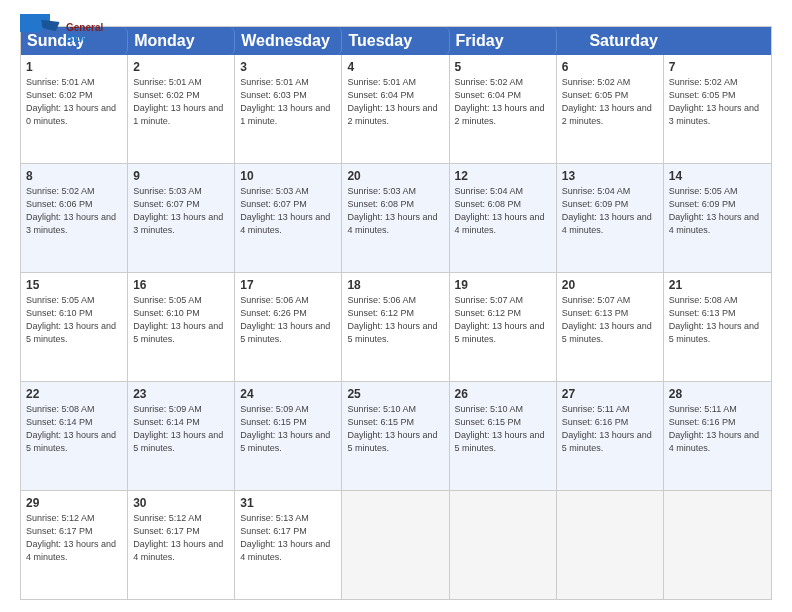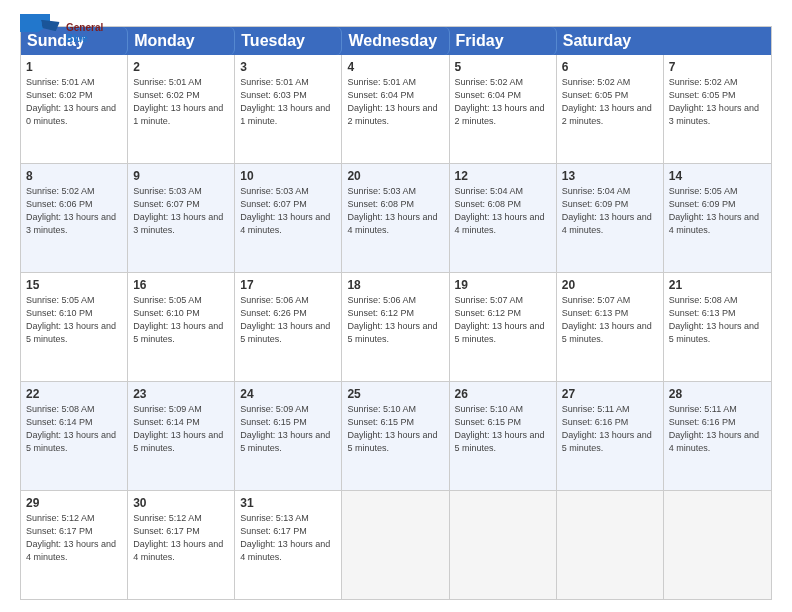--- a/index.html
+++ b/index.html
@@ -50,21 +50,21 @@
     }
     .cal-header-cell {
       color: #fff;
       font-weight: bold;
       font-size: 16px;
       padding: 5px 6px;
       text-align: left;
       border-right: 1px solid #5588d0;
       border-radius: 6px;
     }
-    .cal-header-cell:last-child { border-right: none; }
+    .cal-header-cell:last-child { border-right: none; text-align: right; }
     .cal-body {
       flex: 1;
       display: flex;
       flex-direction: column;
     }
     .cal-row {
       display: grid;
       grid-template-columns: repeat(7, 1fr);
       flex: 1;
       border-top: 1px solid #ccc;
@@ -119,22 +119,22 @@
           <div style="font-size:10px;font-weight:bold;color:#2277cc;line-height:1.1;">Blue</div>
         </div>
       </div>
     </div>
   </div>
 
   <div class="calendar">
     <div class="cal-header">
       <div class="cal-header-cell">Sunday</div>
       <div class="cal-header-cell">Monday</div>
+      <div class="cal-header-cell">Wednesday</div>
       <div class="cal-header-cell">Tuesday</div>
-      <div class="cal-header-cell">Wednesday</div>
       <div class="cal-header-cell">Friday</div>
       <div class="cal-header-cell">Saturday</div>
     </div>
     <div class="cal-body" id="cal-body">
     <div class="cal-row">
           <div class="cal-cell"><span class="day-num">1</span><span class="info">Sunrise: 5:01 AM</span><br><span class="info">Sunset: 6:02 PM</span><br><span class="info">Daylight: 13 hours and 0 minutes.</span></div>
           <div class="cal-cell"><span class="day-num">2</span><span class="info">Sunrise: 5:01 AM</span><br><span class="info">Sunset: 6:02 PM</span><br><span class="info">Daylight: 13 hours and 1 minute.</span></div>
           <div class="cal-cell"><span class="day-num">3</span><span class="info">Sunrise: 5:01 AM</span><br><span class="info">Sunset: 6:03 PM</span><br><span class="info">Daylight: 13 hours and 1 minute.</span></div>
           <div class="cal-cell"><span class="day-num">4</span><span class="info">Sunrise: 5:01 AM</span><br><span class="info">Sunset: 6:04 PM</span><br><span class="info">Daylight: 13 hours and 2 minutes.</span></div>
           <div class="cal-cell"><span class="day-num">5</span><span class="info">Sunrise: 5:02 AM</span><br><span class="info">Sunset: 6:04 PM</span><br><span class="info">Daylight: 13 hours and 2 minutes.</span></div>

